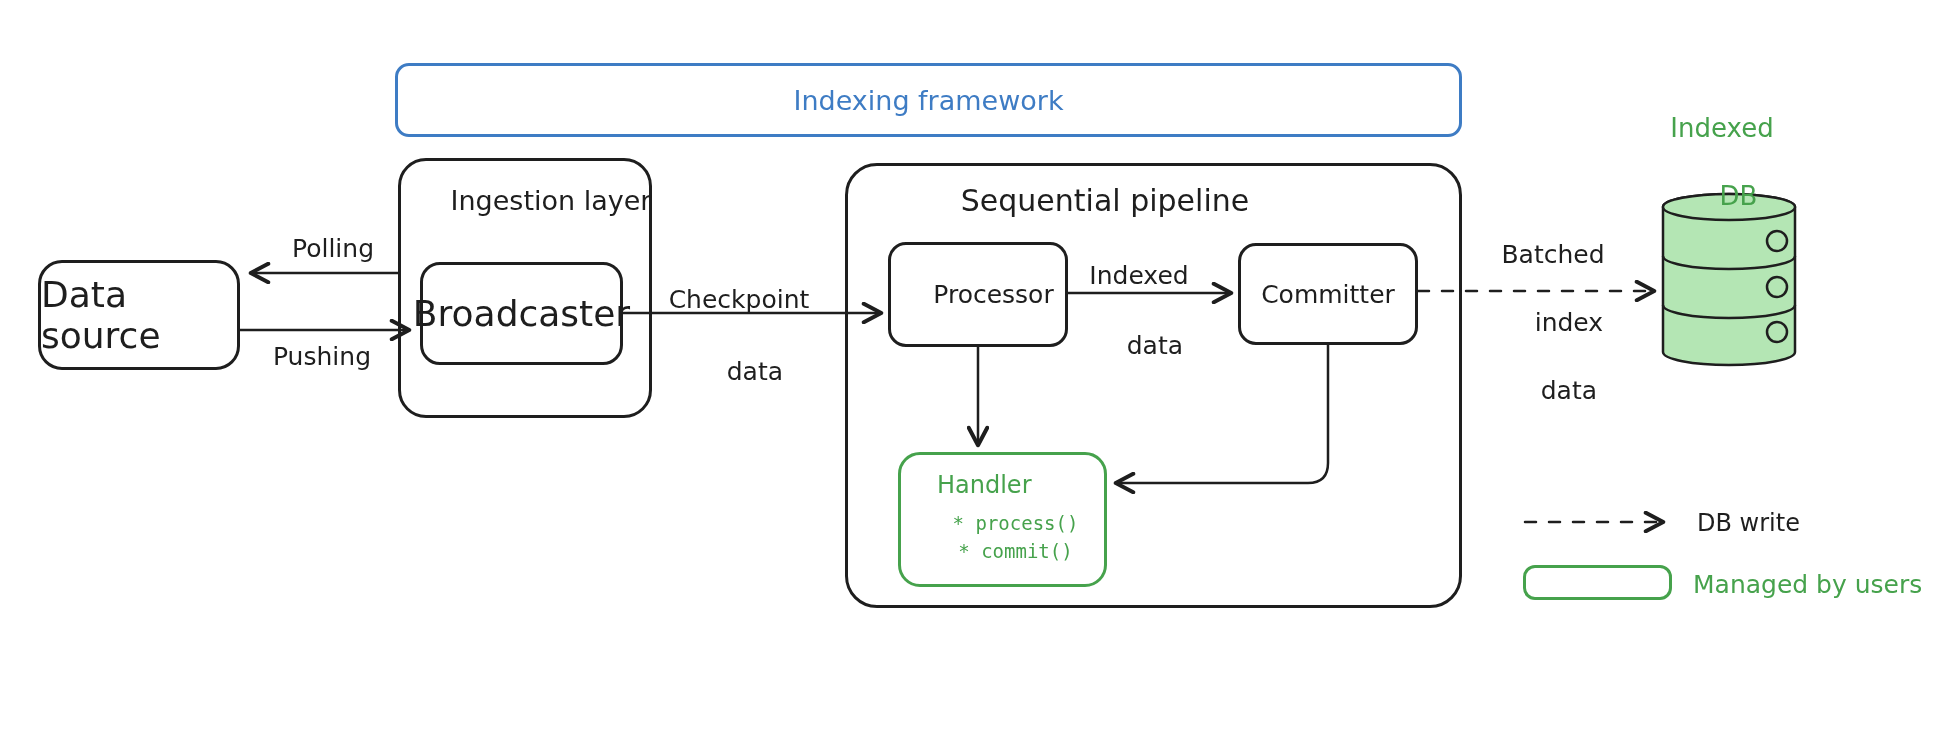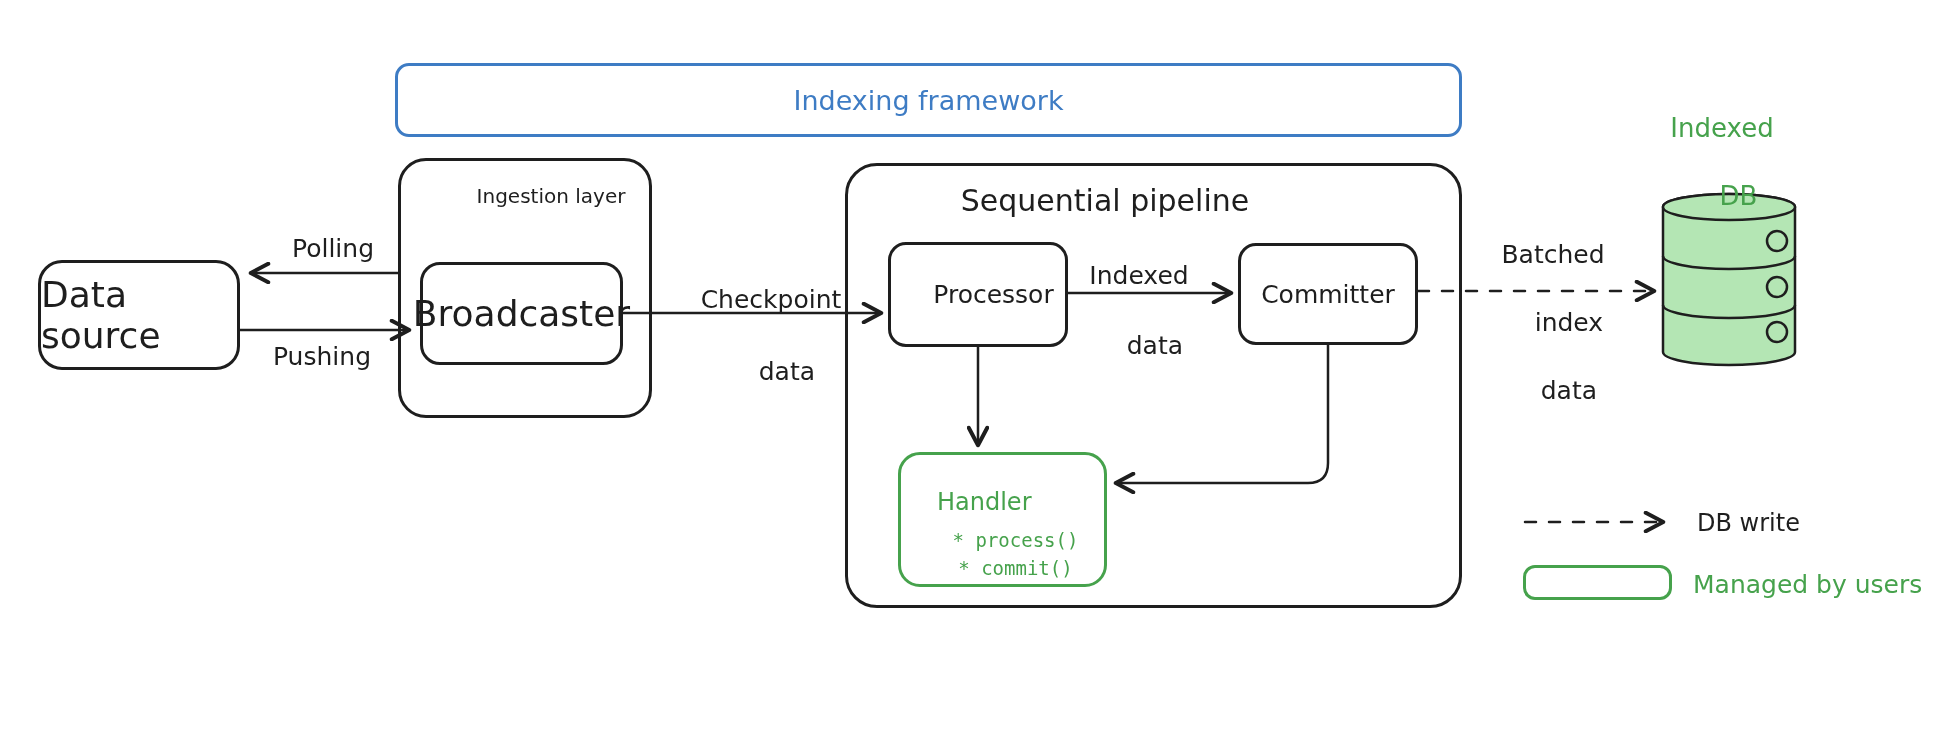--- a/index.html
+++ b/index.html
@@ -13,21 +13,21 @@
   .blue{color:#3e7cc4;}
   .green{color:#46a24c;}
   .frame-blue{border:3.5px solid #3e7cc4;border-radius:14px;}
   .r-lg{border-radius:30px;}
   .r-md{border-radius:20px;}
   .fs-title{font-size:30px;}
   .fs-node{font-size:36px;}
   .fs-edge{font-size:25px;}
   .fs-frame{font-size:27px;font-weight:500;}
   .handler-box{border:3px solid #46a24c;border-radius:22px;padding:16px 10px 10px 36px;}
-  .handler-title{font-size:24px;color:#46a24c;margin-top:17px;}
+  .handler-title{font-size:24px;color:#46a24c;}
   .handler-methods{margin-top:10px;font-family:"DejaVu Sans Mono", monospace;font-size:19px;
                    color:#46a24c;line-height:28px;text-align:center;}
   .legend-rect{border:3px solid #46a24c;border-radius:12px;}
 </style>
 </head>
 <body>
 
 <div class="canvas">
 
   <svg class="layer" width="1950" height="744" viewBox="0 0 1950 744">
@@ -66,21 +66,21 @@
 
   <div class="box frame-blue center" style="left:395px;top:63px;width:1067px;height:74px;">
     <span class="blue fs-frame">Indexing framework</span>
   </div>
 
   <div class="box r-md center" style="left:38px;top:260px;width:202px;height:110px;border-radius:24px;">
     <span class="fs-node">Data source</span>
   </div>
 
   <div class="box r-lg" style="left:398px;top:158px;width:254px;height:260px;border-radius:28px;"></div>
-  <div class="lbl center" style="left:398px;top:184px;width:306px;font-size:20px;">Ingestion layer</div>
+  <div class="lbl center" style="left:398px;top:184px;width:306px;font-size:27px;">Ingestion layer</div>
 
   <div class="box r-md center" style="left:420px;top:262px;width:203px;height:103px;">
     <span class="fs-node">Broadcaster</span>
   </div>
 
   <div class="box" style="left:845px;top:163px;width:617px;height:445px;border-radius:32px;"></div>
   <div class="lbl center fs-title" style="left:950px;top:182px;width:310px;">Sequential pipeline</div>
 
   <div class="box center" style="left:888px;top:242px;width:180px;height:105px;border-radius:18px;padding-left:31px;">
     <span style="font-size:25px;">Processor</span>
@@ -94,21 +94,21 @@
     <div class="handler-title">Handler</div>
     <div class="handler-methods">
       <div>* process()</div>
       <div>* commit()</div>
     </div>
   </div>
 
   <div class="lbl center fs-edge" style="left:253px;top:233px;width:160px;">Polling</div>
   <div class="lbl center fs-edge" style="left:242px;top:341px;width:160px;">Pushing</div>
 
-  <div class="lbl center fs-edge" style="left:649px;top:282px;width:180px;line-height:36px;padding-left:32px;"><span>Checkpoint</span><br>
+  <div class="lbl center fs-edge" style="left:649px;top:282px;width:180px;line-height:36px;"><span>Checkpoint</span><br>
     <span>data</span></div>
 
   <div class="lbl center fs-edge" style="left:1059px;top:258px;width:160px;line-height:35px;"><span>Indexed</span><br>
     <span>data</span></div>
 
   <div class="lbl center fs-edge" style="left:1473px;top:238px;width:160px;line-height:34px;"><span>Batched</span><br>
     <span>index</span><br>
     <span>data</span></div>
 
   <div class="lbl center green" style="left:1642px;top:111px;width:160px;font-size:26px;line-height:34px;"><span>Indexed</span><br>

